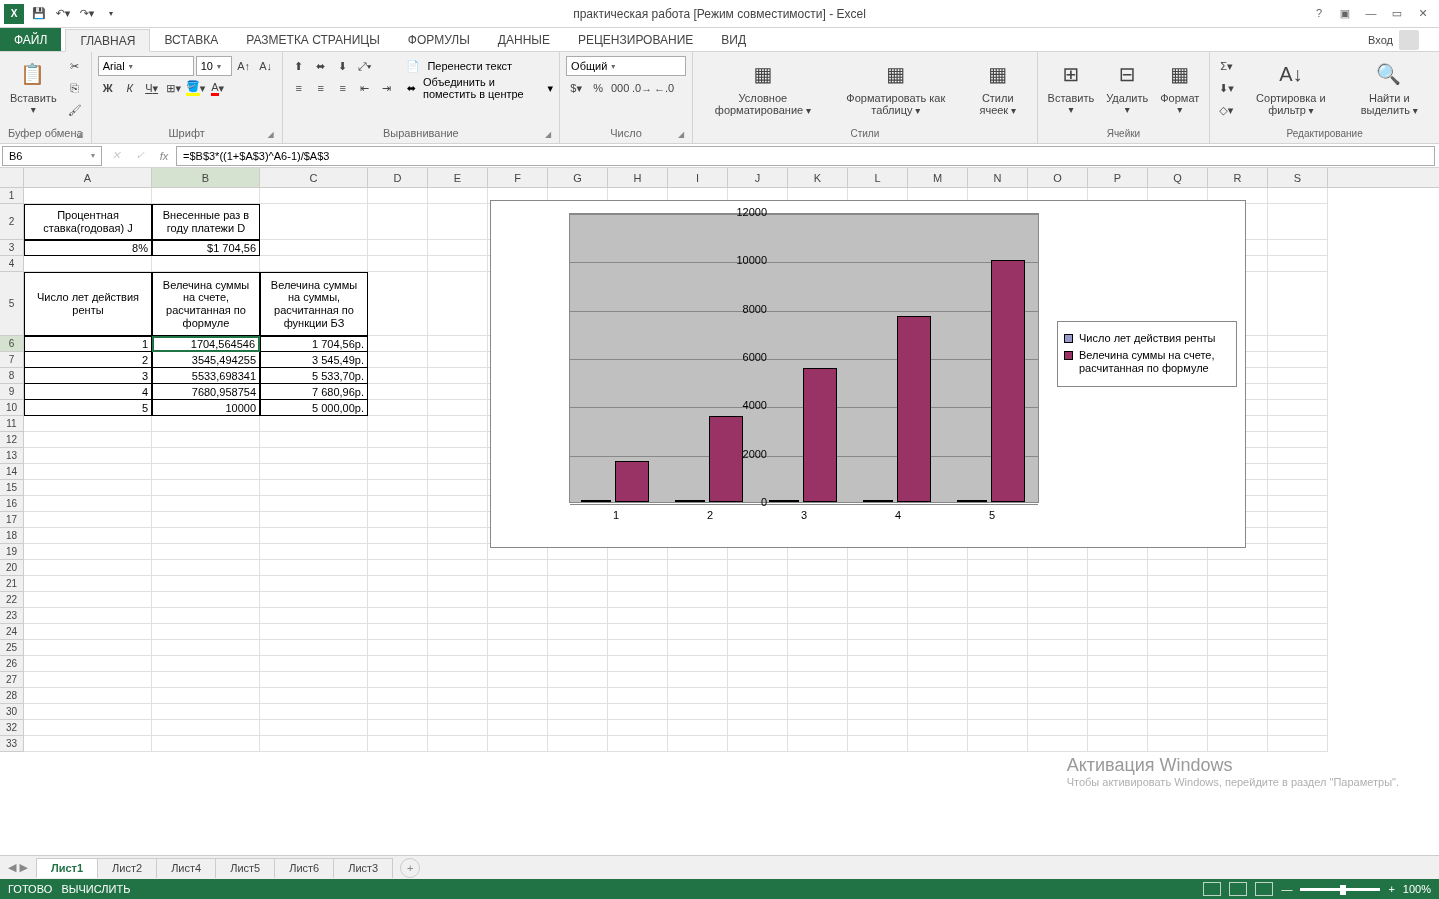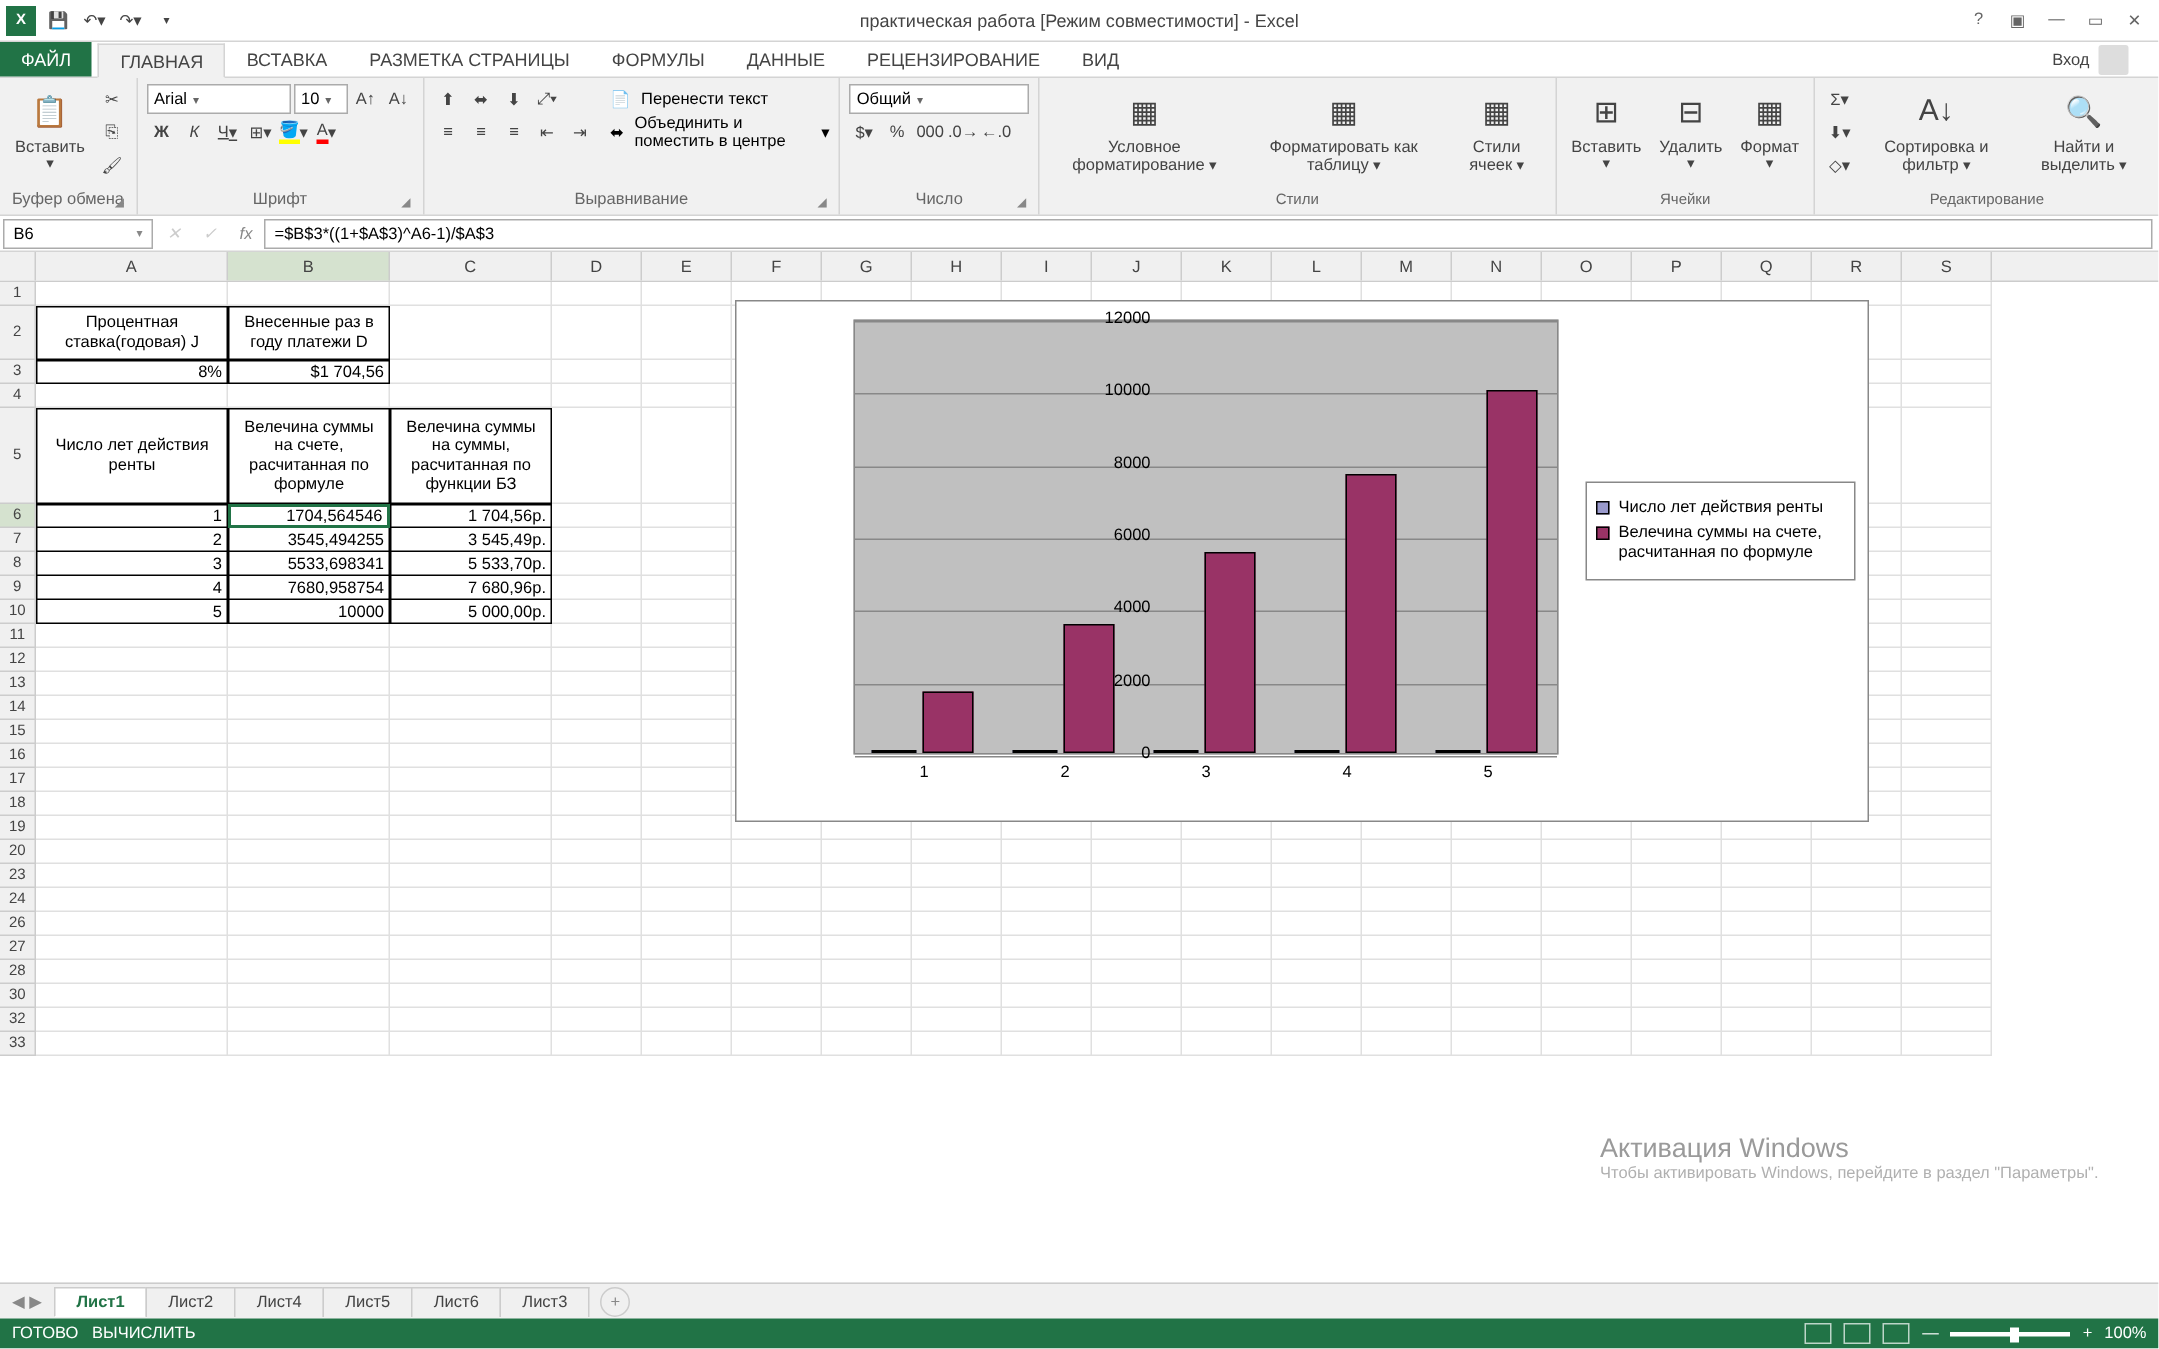--- a/index.html
+++ b/index.html
@@ -722,20 +722,64 @@
         <div class="cell" style="width: 60px;"></div>
         <div class="cell" style="width: 60px;"></div>
         <div class="cell" style="width: 60px;"></div>
         <div class="cell" style="width: 60px;"></div>
         <div class="cell" style="width: 60px;"></div>
         <div class="cell" style="width: 60px;"></div>
         <div class="cell" style="width: 60px;"></div>
         <div class="cell" style="width: 60px;"></div>
       </div>
       <div class="row">
+        <div class="rh">21</div>
+        <div class="cell" style="width: 128px;"></div>
+        <div class="cell" style="width: 108px;"></div>
+        <div class="cell" style="width: 108px;"></div>
+        <div class="cell" style="width: 60px;"></div>
+        <div class="cell" style="width: 60px;"></div>
+        <div class="cell" style="width: 60px;"></div>
+        <div class="cell" style="width: 60px;"></div>
+        <div class="cell" style="width: 60px;"></div>
+        <div class="cell" style="width: 60px;"></div>
+        <div class="cell" style="width: 60px;"></div>
+        <div class="cell" style="width: 60px;"></div>
+        <div class="cell" style="width: 60px;"></div>
+        <div class="cell" style="width: 60px;"></div>
+        <div class="cell" style="width: 60px;"></div>
+        <div class="cell" style="width: 60px;"></div>
+        <div class="cell" style="width: 60px;"></div>
+        <div class="cell" style="width: 60px;"></div>
+        <div class="cell" style="width: 60px;"></div>
+        <div class="cell" style="width: 60px;"></div>
+      </div>
+      <div class="row">
+        <div class="rh">22</div>
+        <div class="cell" style="width: 128px;"></div>
+        <div class="cell" style="width: 108px;"></div>
+        <div class="cell" style="width: 108px;"></div>
+        <div class="cell" style="width: 60px;"></div>
+        <div class="cell" style="width: 60px;"></div>
+        <div class="cell" style="width: 60px;"></div>
+        <div class="cell" style="width: 60px;"></div>
+        <div class="cell" style="width: 60px;"></div>
+        <div class="cell" style="width: 60px;"></div>
+        <div class="cell" style="width: 60px;"></div>
+        <div class="cell" style="width: 60px;"></div>
+        <div class="cell" style="width: 60px;"></div>
+        <div class="cell" style="width: 60px;"></div>
+        <div class="cell" style="width: 60px;"></div>
+        <div class="cell" style="width: 60px;"></div>
+        <div class="cell" style="width: 60px;"></div>
+        <div class="cell" style="width: 60px;"></div>
+        <div class="cell" style="width: 60px;"></div>
+        <div class="cell" style="width: 60px;"></div>
+      </div>
+      <div class="row">
         <div class="rh">23</div>
         <div class="cell" style="width: 128px;"></div>
         <div class="cell" style="width: 108px;"></div>
         <div class="cell" style="width: 108px;"></div>
         <div class="cell" style="width: 60px;"></div>
         <div class="cell" style="width: 60px;"></div>
         <div class="cell" style="width: 60px;"></div>
         <div class="cell" style="width: 60px;"></div>
         <div class="cell" style="width: 60px;"></div>
         <div class="cell" style="width: 60px;"></div>
@@ -745,20 +789,42 @@
         <div class="cell" style="width: 60px;"></div>
         <div class="cell" style="width: 60px;"></div>
         <div class="cell" style="width: 60px;"></div>
         <div class="cell" style="width: 60px;"></div>
         <div class="cell" style="width: 60px;"></div>
         <div class="cell" style="width: 60px;"></div>
         <div class="cell" style="width: 60px;"></div>
       </div>
       <div class="row">
         <div class="rh">24</div>
+        <div class="cell" style="width: 128px;"></div>
+        <div class="cell" style="width: 108px;"></div>
+        <div class="cell" style="width: 108px;"></div>
+        <div class="cell" style="width: 60px;"></div>
+        <div class="cell" style="width: 60px;"></div>
+        <div class="cell" style="width: 60px;"></div>
+        <div class="cell" style="width: 60px;"></div>
+        <div class="cell" style="width: 60px;"></div>
+        <div class="cell" style="width: 60px;"></div>
+        <div class="cell" style="width: 60px;"></div>
+        <div class="cell" style="width: 60px;"></div>
+        <div class="cell" style="width: 60px;"></div>
+        <div class="cell" style="width: 60px;"></div>
+        <div class="cell" style="width: 60px;"></div>
+        <div class="cell" style="width: 60px;"></div>
+        <div class="cell" style="width: 60px;"></div>
+        <div class="cell" style="width: 60px;"></div>
+        <div class="cell" style="width: 60px;"></div>
+        <div class="cell" style="width: 60px;"></div>
+      </div>
+      <div class="row">
+        <div class="rh">25</div>
         <div class="cell" style="width: 128px;"></div>
         <div class="cell" style="width: 108px;"></div>
         <div class="cell" style="width: 108px;"></div>
         <div class="cell" style="width: 60px;"></div>
         <div class="cell" style="width: 60px;"></div>
         <div class="cell" style="width: 60px;"></div>
         <div class="cell" style="width: 60px;"></div>
         <div class="cell" style="width: 60px;"></div>
         <div class="cell" style="width: 60px;"></div>
         <div class="cell" style="width: 60px;"></div>

